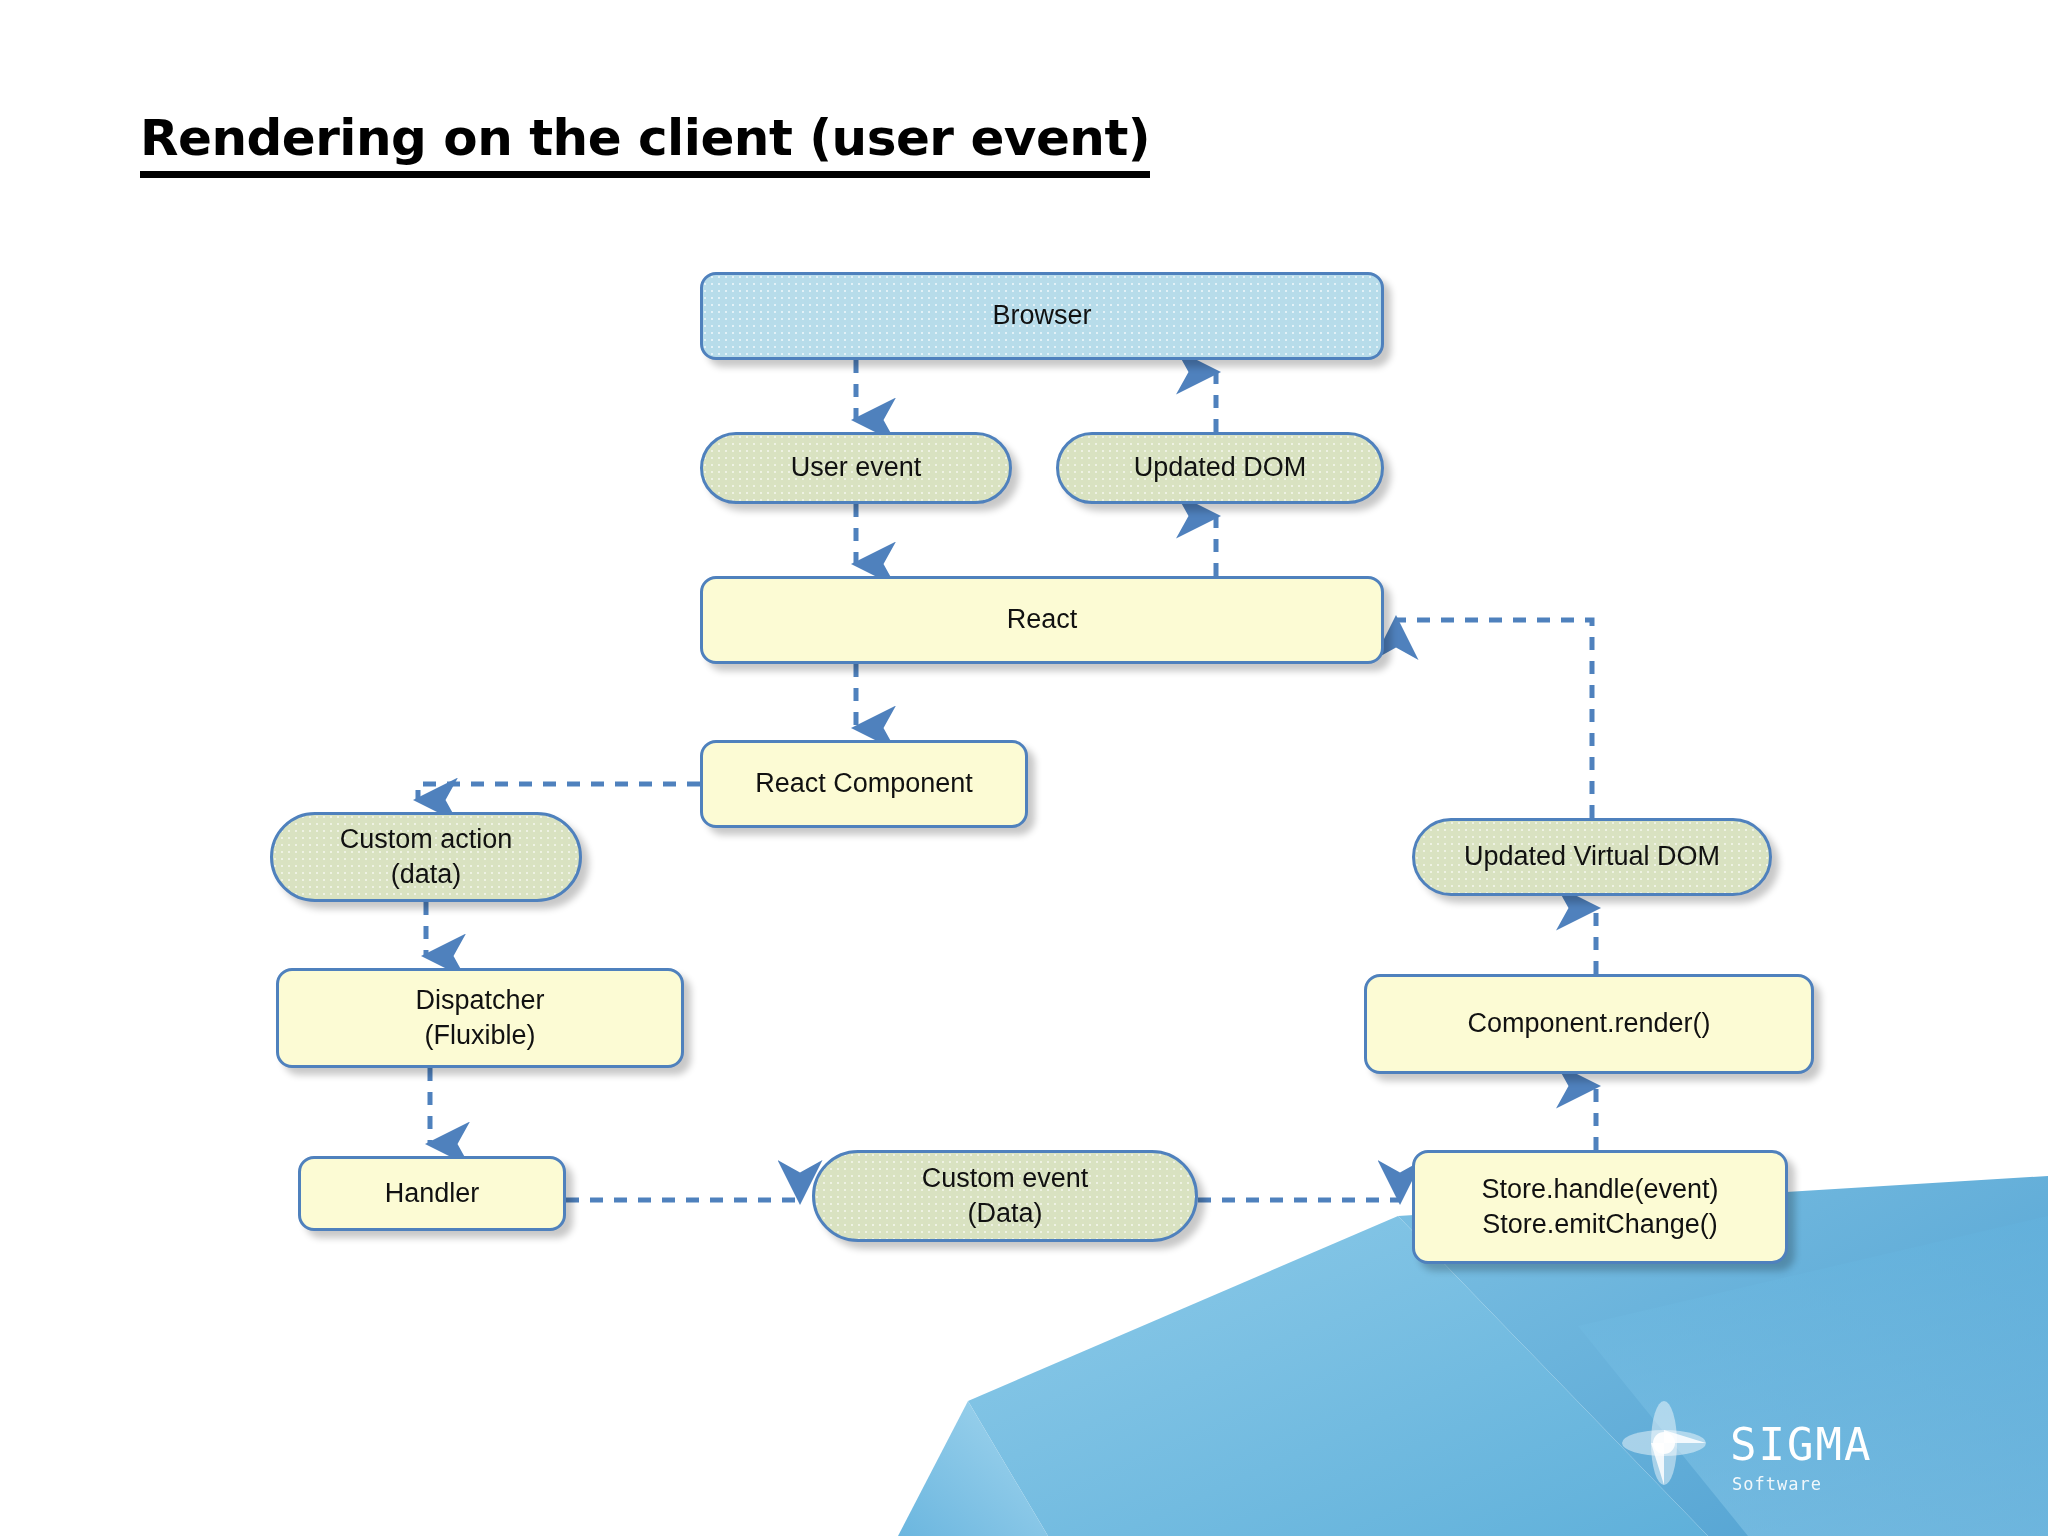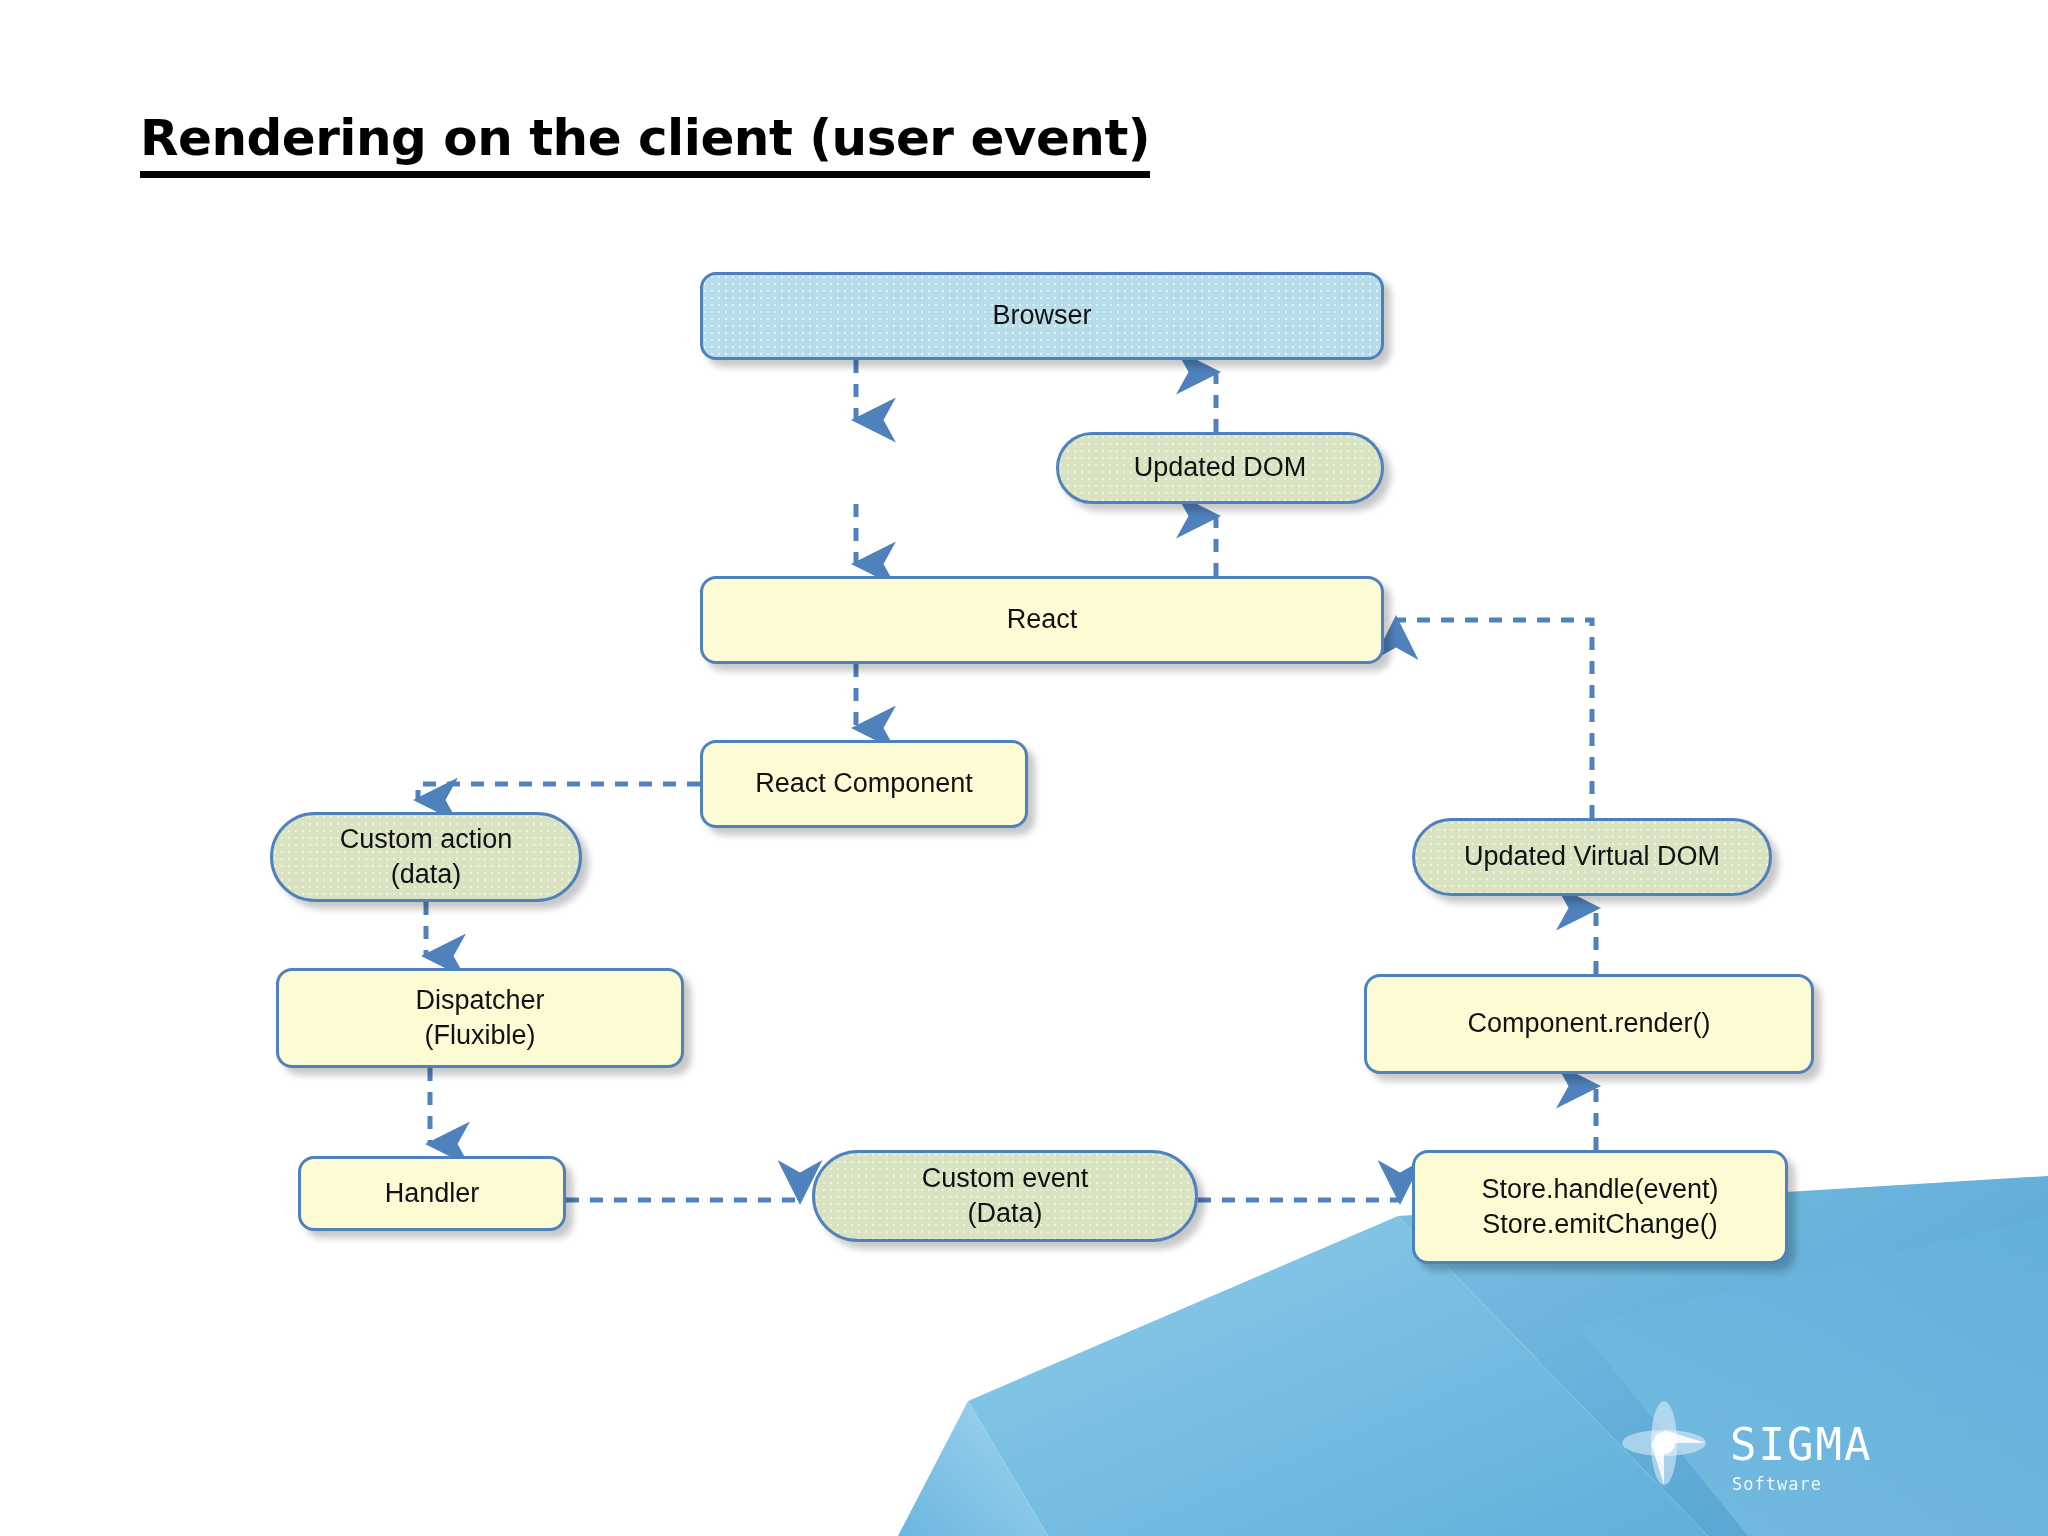--- a/index.html
+++ b/index.html
@@ -199,20 +199,23 @@
 
       <path d="M1216,576 L1216,516" marker-end="url(#arrow-generic)"></path>
 
       <path d="M1216,432 L1216,372" marker-end="url(#arrow-generic)"></path>
     </g>
   </svg>
 
   <div class="node blue" id="node-browser">
       <span>Browser</span>
     </div>
+  <div class="node green" id="node-user-event">
+      <span>User event</span>
+    </div>
   <div class="node green" id="node-updated-dom">
       <span>Updated DOM</span>
     </div>
   <div class="node yellow" id="node-react">
       <span>React</span>
     </div>
   <div class="node yellow" id="node-react-component">
       <span>React Component</span>
     </div>
   <div class="node green" id="node-custom-action">

